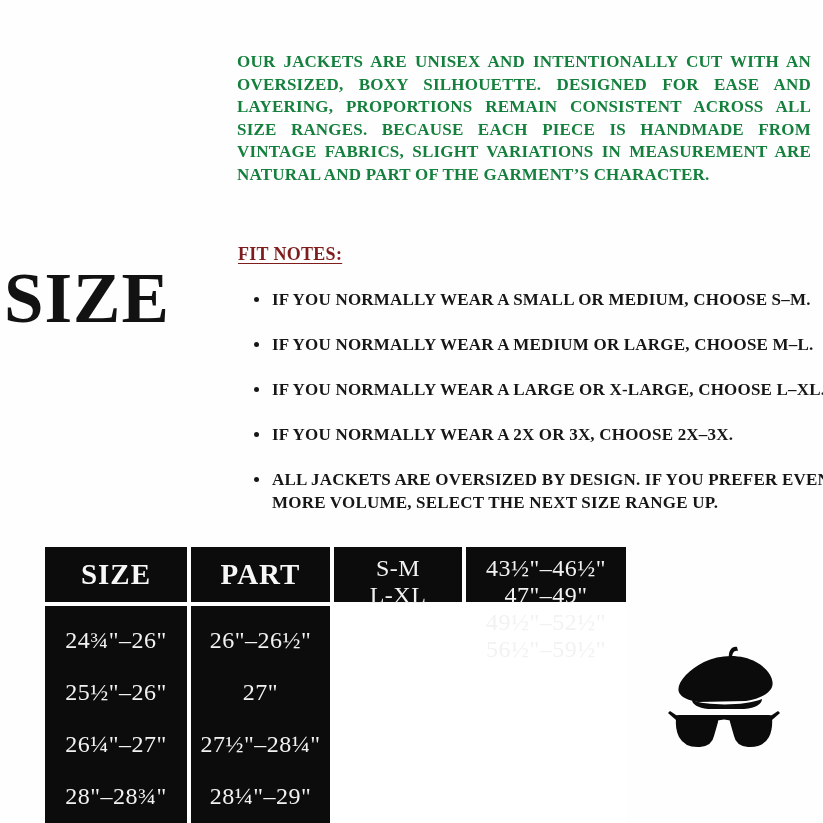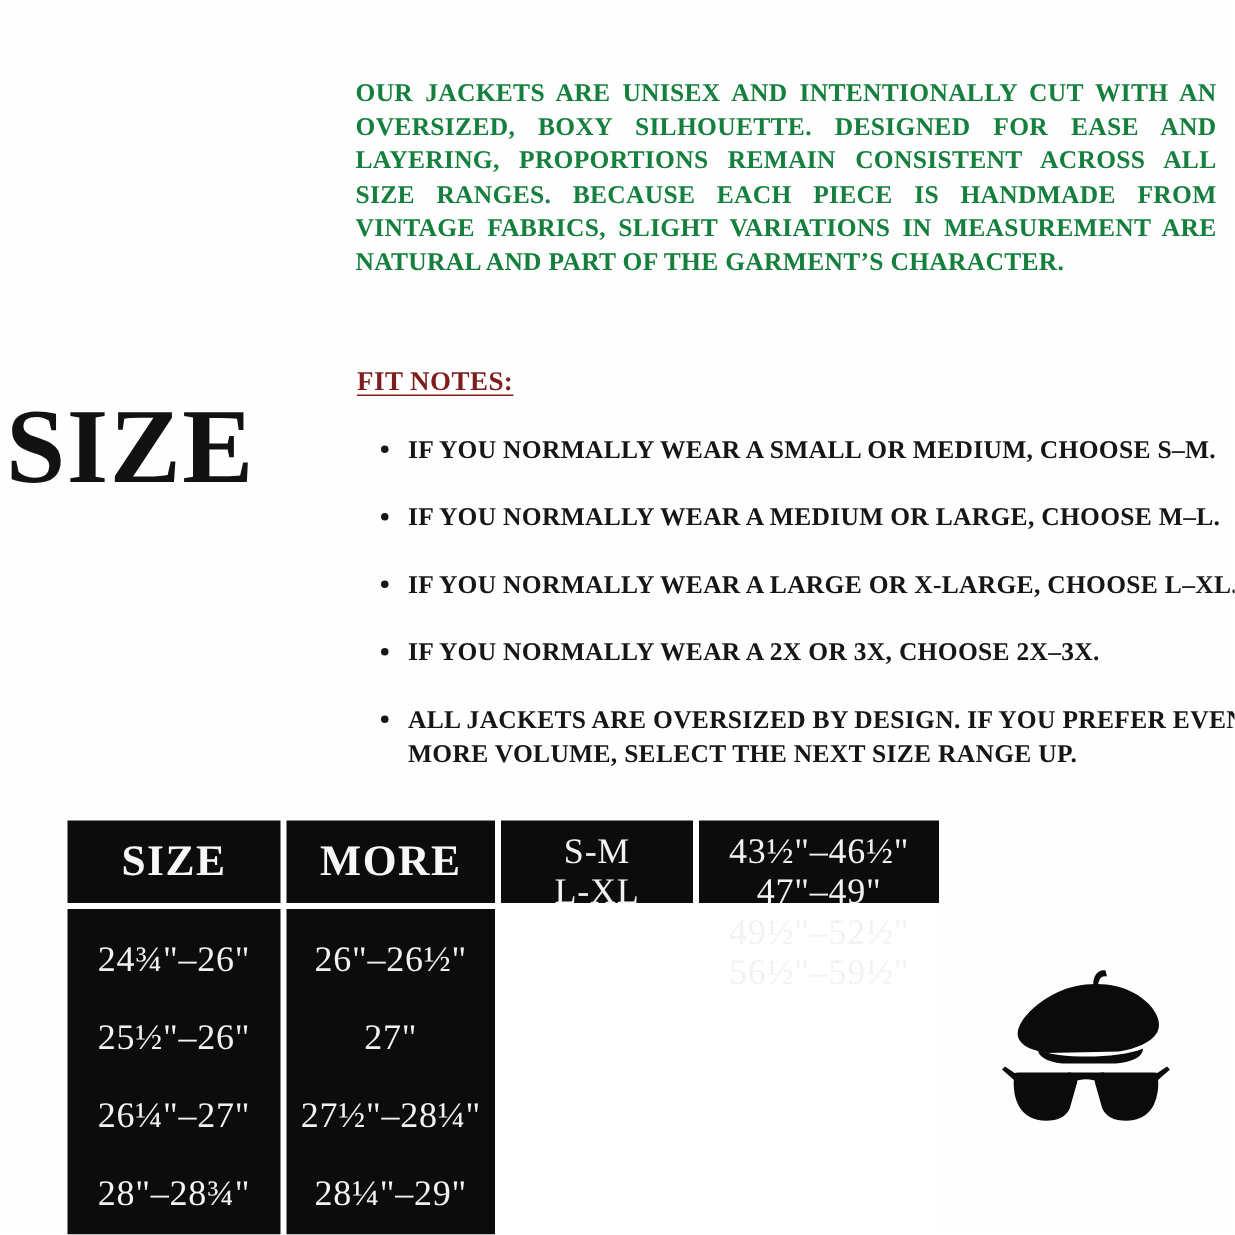--- a/index.html
+++ b/index.html
@@ -124,21 +124,21 @@
   <ul class="fit-notes-list">
     <li>IF YOU NORMALLY WEAR A SMALL OR MEDIUM, CHOOSE S–M.</li>
     <li>IF YOU NORMALLY WEAR A MEDIUM OR LARGE, CHOOSE M–L.</li>
     <li>IF YOU NORMALLY WEAR A LARGE OR X-LARGE, CHOOSE L–XL.</li>
     <li>IF YOU NORMALLY WEAR A 2X OR 3X, CHOOSE 2X–3X.</li>
     <li>ALL JACKETS ARE OVERSIZED BY DESIGN. IF YOU PREFER EVEN MORE VOLUME, SELECT THE NEXT SIZE RANGE UP.</li>
   </ul>
 
   <div class="size-table">
     <div class="th">SIZE</div>
-    <div class="th">MORE</div>
+    <div class="th">PART</div>
 
     <div class="col">
       <div class="cell">S-M</div>
       <div class="cell">L-XL</div>
     </div>
     <div class="col">
       <div class="cell">43½"–46½"</div>
       <div class="cell">47"–49"</div>
       <div class="cell">49½"–52½"</div>
       <div class="cell">56½"–59½"</div>

